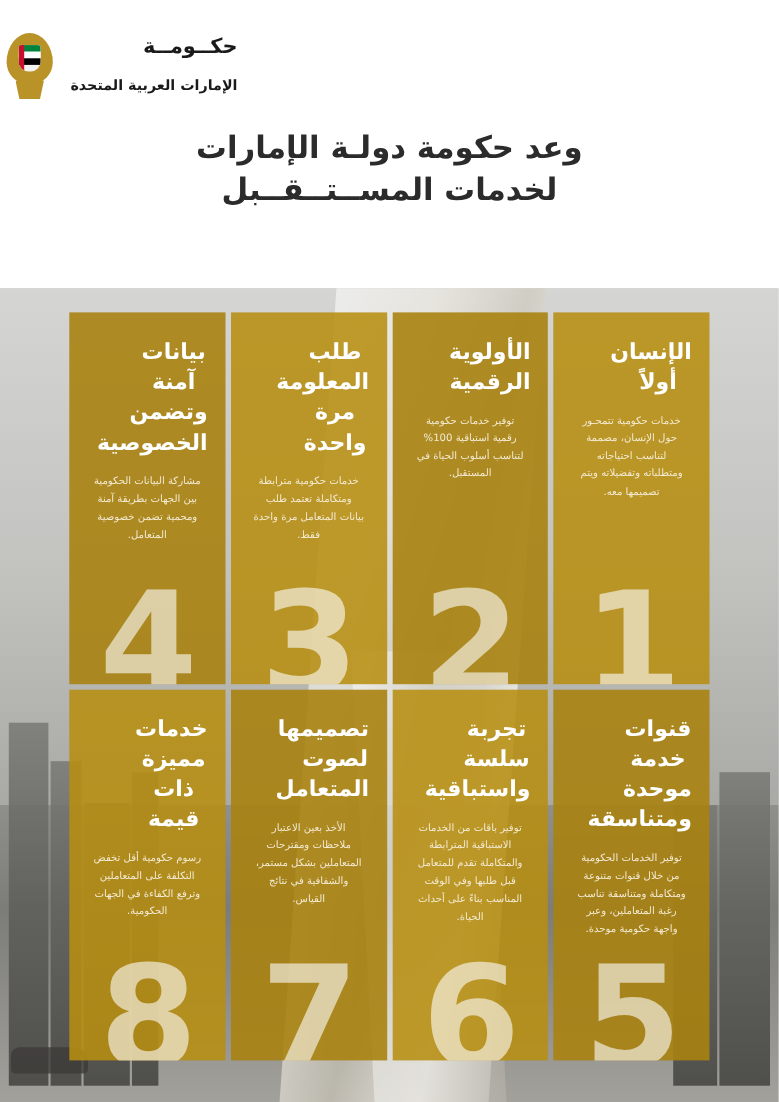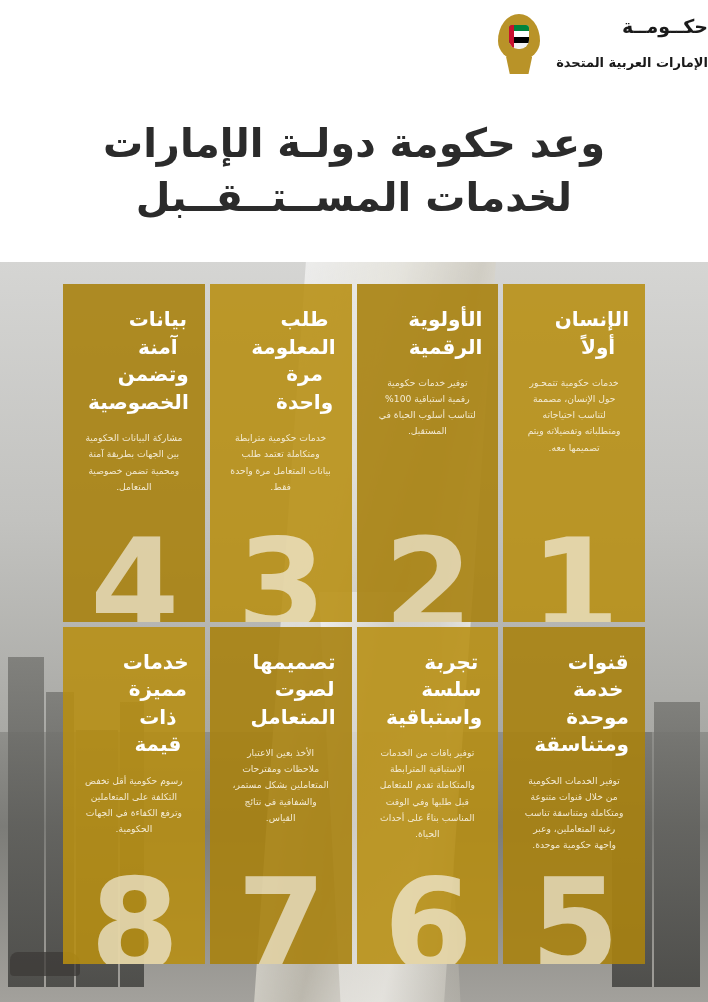--- a/index.html
+++ b/index.html
@@ -20,25 +20,25 @@
 
   
   .header {
     position: absolute;
     top: 0; left: 0; right: 0;
     height: 262px;
     background: #ffffff;
   }
   .emblem-row {
     position: absolute;
-    top: 10px;
+    top: 26px;
     left: 0; right: 0;
     display: flex;
     flex-direction: row-reverse;
-    justify-content: flex-end;
+    justify-content: flex-start;
     align-items: center;
     gap: 10px;
   }
   .emblem {
     width: 54px;
     height: 66px;
     position: relative;
   }
   .falcon-body {
     position: absolute;
@@ -86,21 +86,21 @@
     font-size: 13px;
     font-weight: bold;
     margin-top: 16px;
   }
   .title {
     position: absolute;
     top: 116px;
     left: 0; right: 0;
     text-align: center;
     color: #2b2b2b;
-    font-size: 40px;
+    font-size: 28px;
     font-weight: bold;
     line-height: 1.35;
     letter-spacing: 0.5px;
     padding: 0 60px;
   }
   .title .l2 {
     letter-spacing: 2px;
     text-align: center;
   }
 

